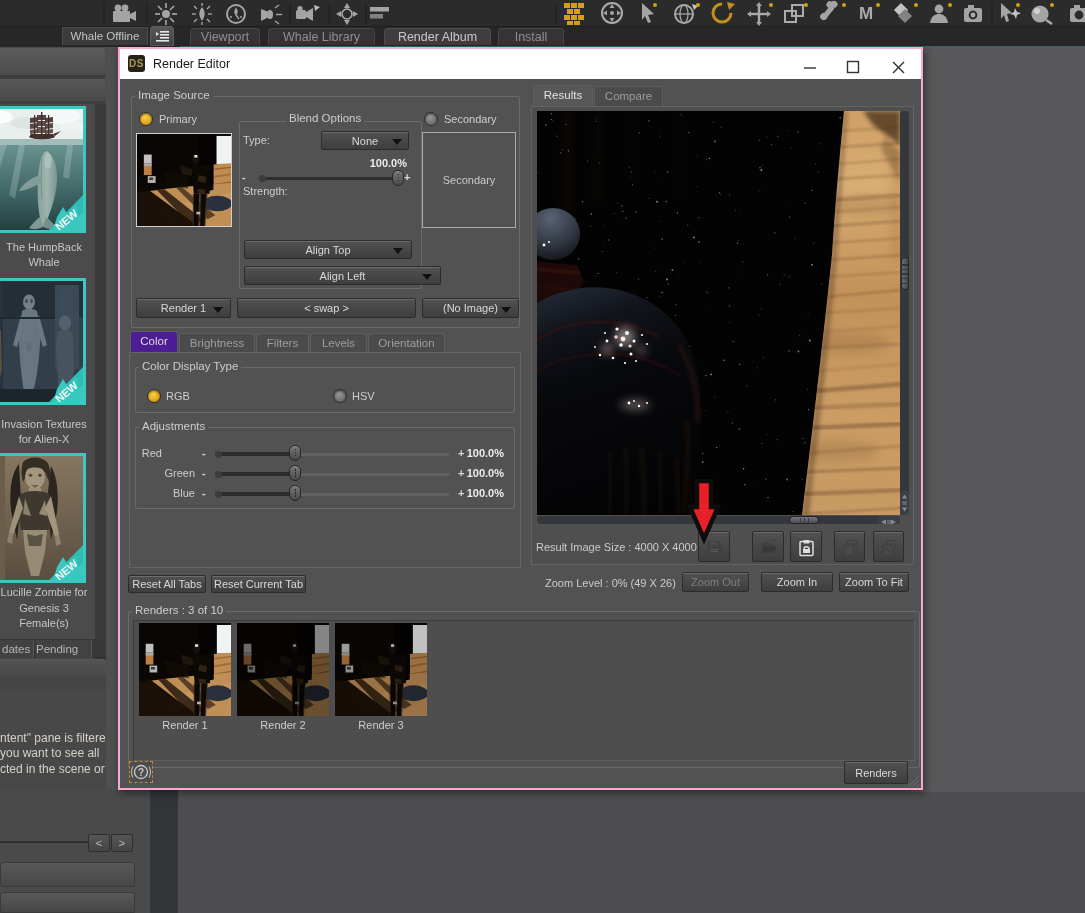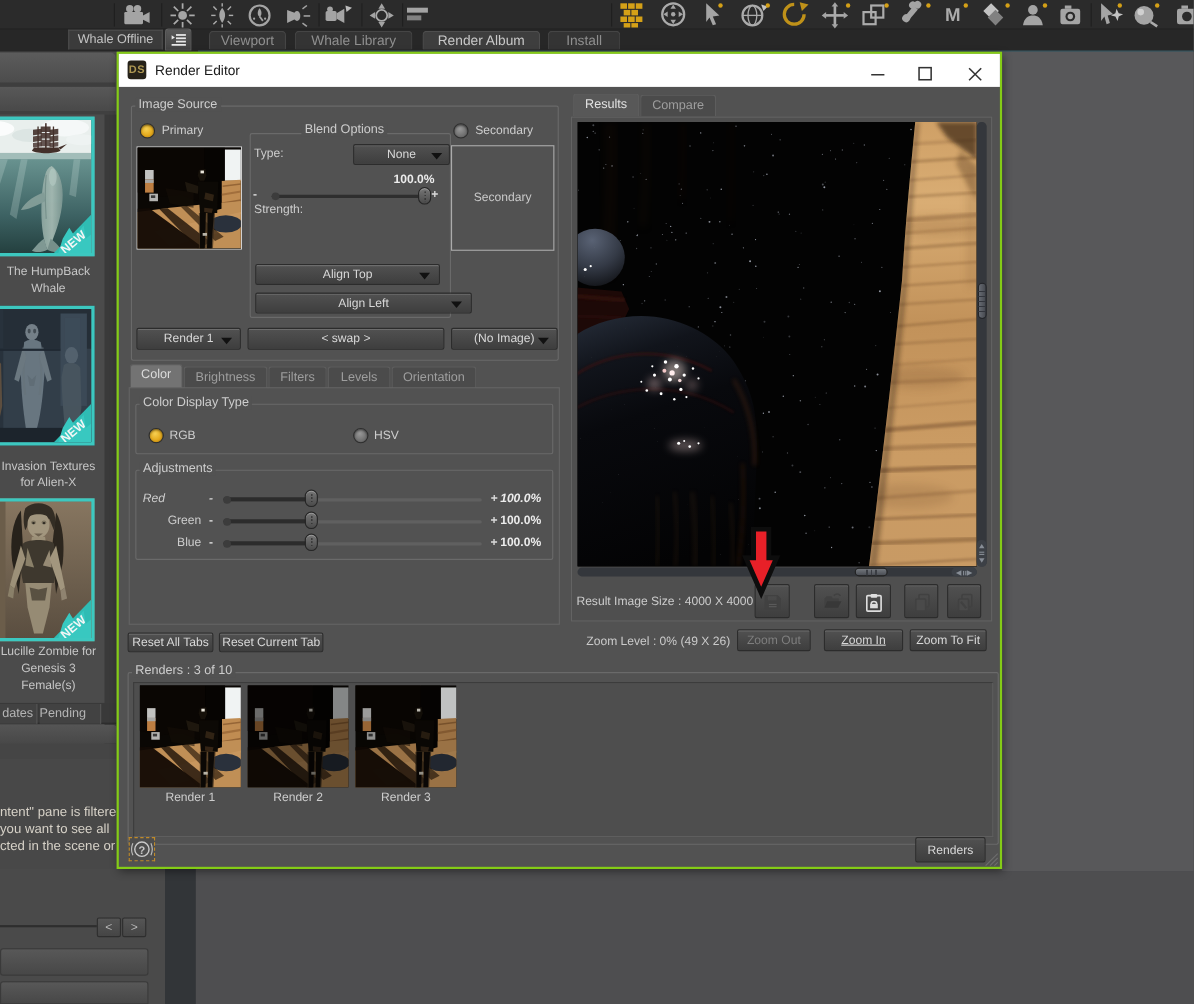--- a/index.html
+++ b/index.html
@@ -387,21 +387,21 @@
       <circle cx="844" cy="5" r="2"></circle>
       <circle cx="878" cy="5" r="2"></circle>
       <circle cx="916" cy="5" r="2"></circle>
       <circle cx="950" cy="5" r="2"></circle>
       <circle cx="1018" cy="5" r="2"></circle>
       <circle cx="1052" cy="5" r="2"></circle>
       <circle cx="655" cy="5" r="2"></circle>
   </g>
 </svg>
 
-<div class="abs" id="dlg" style="left:106px;top:47px;width:805px;height:743px;background:#525252;border:2px solid #84cc16;box-shadow:2px 3px 8px rgba(0,0,0,.45);">
+<div class="abs" id="dlg" style="left:118px;top:47px;width:805px;height:743px;background:#525252;border:2px solid #f9a8d4;box-shadow:2px 3px 8px rgba(0,0,0,.45);">
   <div class="abs" style="left:0;top:0;width:801px;height:30px;background:#ffffff;">
     <div class="abs" style="left:8px;top:6px;width:17px;height:17px;background:#262219;border-radius:3px;color:#ad9752;font-weight:bold;font-size:10px;letter-spacing:0.5px;text-align:center;line-height:17px;">DS</div>
     <div class="abs" style="left:33px;top:0;height:30px;line-height:30px;color:#191919;font-size:12.5px;">Render Editor</div>
     <svg class="abs" style="left:676px;top:0;" width="125" height="30">
       <line x1="8" y1="19" x2="20" y2="19" stroke="#333" stroke-width="1.4"></line>
       <rect x="51.5" y="12.5" width="11" height="11" fill="none" stroke="#333" stroke-width="1.4"></rect>
       <line x1="97" y1="13" x2="108" y2="24" stroke="#333" stroke-width="1.4"></line>
       <line x1="108" y1="13" x2="97" y2="24" stroke="#333" stroke-width="1.4"></line>
     </svg>
   </div>
@@ -443,55 +443,55 @@
           <path d="M65 61 L71 61 L69.5 80 L69 94 L64.5 94 L65 80 Z" fill="#0c0906"></path>
           <rect x="60.5" y="79.5" width="4" height="2.6" fill="#b8b4a8"></rect>
           <path d="M63 42 L71 44 L70 50 L62 48 Z" fill="#372818" opacity="0.85"></path>
           <path d="M62 56 L70 57 L69 61 L62 60 Z" fill="#46311c" opacity="0.7"></path>
         </g>
       </svg>
     </div>
     <div class="grp" style="left:119px;top:72px;width:183px;height:168px;"></div>
     <div class="glbl" style="left:166px;top:63px;">Blend Options</div>
     <div class="abs" style="left:123px;top:85px;">Type:</div>
-    <div class="btn" style="left:201px;top:82px;width:88px;height:19px;line-height:18px;margin-left:12px;">None<span class="ddarr" style="right:6px;top:7px;"></span></div>
+    <div class="btn" style="left:201px;top:82px;width:88px;height:19px;line-height:18px;">None<span class="ddarr" style="right:6px;top:7px;"></span></div>
     <div class="abs" style="left:123px;top:108px;margin-top:28px;">Strength:</div>
     <div class="abs" style="left:217px;top:108px;width:70px;text-align:right;font-weight:bold;color:#ececec;">100.0%</div>
     <div class="abs" style="left:122px;top:122px;width:10px;font-weight:bold;color:#d8d8d8;">-</div>
     <div class="abs" style="left:139px;top:127.5px;width:141px;height:3px;background:#2e2e2e;border-radius:2px;"></div>
     <div class="abs" style="left:139px;top:126px;width:7px;height:7px;border-radius:50%;background:#3c3c3c;"></div>
     <div class="abs sldh" style="left:272px;top:121px;"></div>
     <div class="abs" style="left:284px;top:122px;width:10px;font-weight:bold;color:#d8d8d8;">+</div>
     <div class="btn" style="left:124px;top:191px;width:168px;height:19px;line-height:18px;">Align Top<span class="ddarr" style="right:8px;top:7px;"></span></div>
     <div class="btn" style="left:124px;top:217px;width:197px;height:19px;line-height:18px;">Align Left<span class="ddarr" style="right:8px;top:7px;"></span></div>
     <div class="radio off" style="left:304px;top:63px;"></div>
     <div class="abs" style="left:324px;top:64px;">Secondary</div>
     <div class="abs" style="left:302px;top:83px;width:94px;height:96px;border:1px solid #ababab;text-align:center;line-height:94px;color:#c9c9c9;">Secondary</div>
     <div class="btn" style="left:16px;top:249px;width:95px;height:20px;line-height:19px;">Render 1<span class="ddarr" style="right:7px;top:8px;"></span></div>
     <div class="btn" style="left:117px;top:249px;width:179px;height:20px;line-height:19px;">&lt; swap &gt;</div>
     <div class="btn" style="left:302px;top:249px;width:97px;height:20px;line-height:19px;">(No Image)<span class="ddarr" style="right:7px;top:8px;"></span></div>
 
-    <div class="dtab" style="left:10px;width:48px;background:#737373;color:#dcdcdc;height:21px;top:282px;z-index:3;">Color</div>
+    <div class="dtab" style="left:10px;width:48px;background:#4c1d95;color:#dcdcdc;height:21px;top:282px;z-index:3;">Color</div>
     <div class="dtab" style="left:59px;width:76px;">Brightness</div>
     <div class="dtab" style="left:136px;width:53px;">Filters</div>
     <div class="dtab" style="left:190px;width:57px;">Levels</div>
     <div class="dtab" style="left:248px;width:77px;">Orientation</div>
     <div class="abs" style="left:9px;top:303px;width:392px;height:216px;border:1px solid #646464;"></div>
 
     <div class="grp" style="left:15px;top:318px;width:380px;height:46px;"></div>
     <div class="glbl" style="left:19px;top:311px;">Color Display Type</div>
     <div class="radio on" style="left:27px;top:340px;"></div>
     <div class="abs" style="left:46px;top:341px;">RGB</div>
     <div class="radio off" style="left:213px;top:340px;"></div>
     <div class="abs" style="left:232px;top:341px;">HSV</div>
 
     <div class="grp" style="left:15px;top:378px;width:380px;height:82px;"></div>
     <div class="glbl" style="left:19px;top:371px;">Adjustments</div>
     <div id="sliders">
-      <div class="srow" style="left:0;top:395px;width:362px;font-style:italic;">
+      <div class="srow" style="left:0;top:395px;width:362px;">
         <span class="lab" style="right:320px;">Red</span>
           <span class="mi">-</span>
         <span class="tr"></span>
           <span class="trf"></span>
           <span class="cap"></span>
         <span class="sldh" style="position:absolute;left:169px;top:0.5px;"></span>
         <span class="pl" style="left:338px;">+</span>
           <span class="val" style="left:330px;width:54px;">100.0%</span>
       </div>
       <div class="srow" style="left:0;top:415px;width:395px;">
@@ -991,19 +991,19 @@
       <svg width="17" height="18" viewBox="0 0 17 18">
           <g fill="none" stroke="#414141" stroke-width="1.4">
             <rect x="5.5" y="1.5" width="9" height="11" rx="1"></rect>
             <rect x="2.5" y="5.5" width="9" height="11" rx="1" fill="#4a4a4a"></rect>
             <path d="M4.5 8 L9.5 14" stroke-width="2"></path>
           </g>
         </svg>
     </div>
     <div class="abs" style="left:425px;top:528px;color:#cbcbcb;">Zoom Level : 0% (49 X 26)</div>
     <div class="btn" style="left:562px;top:523px;width:67px;height:20px;line-height:19px;color:#7e7e7e;">Zoom Out</div>
-    <div class="btn" style="left:641px;top:523px;width:72px;height:20px;line-height:19px;text-decoration:underline;">Zoom In</div>
+    <div class="btn" style="left:641px;top:523px;width:72px;height:20px;line-height:19px;">Zoom In</div>
     <div class="btn" style="left:719px;top:523px;width:70px;height:20px;line-height:19px;">Zoom To Fit</div>
     <svg id="redarrow" class="abs" style="left:565px;top:430px;z-index:9;" width="40" height="70" viewBox="0 0 40 70">
       <path d="M12 2 L26 2 L26 28 L33 28 L19 60 L5 28 L12 28 Z" fill="#e82028" stroke="#0d0d0d" stroke-width="4.5" stroke-linejoin="miter"></path>
     </svg>
   </div>
 </div>
 
 </body></html>

